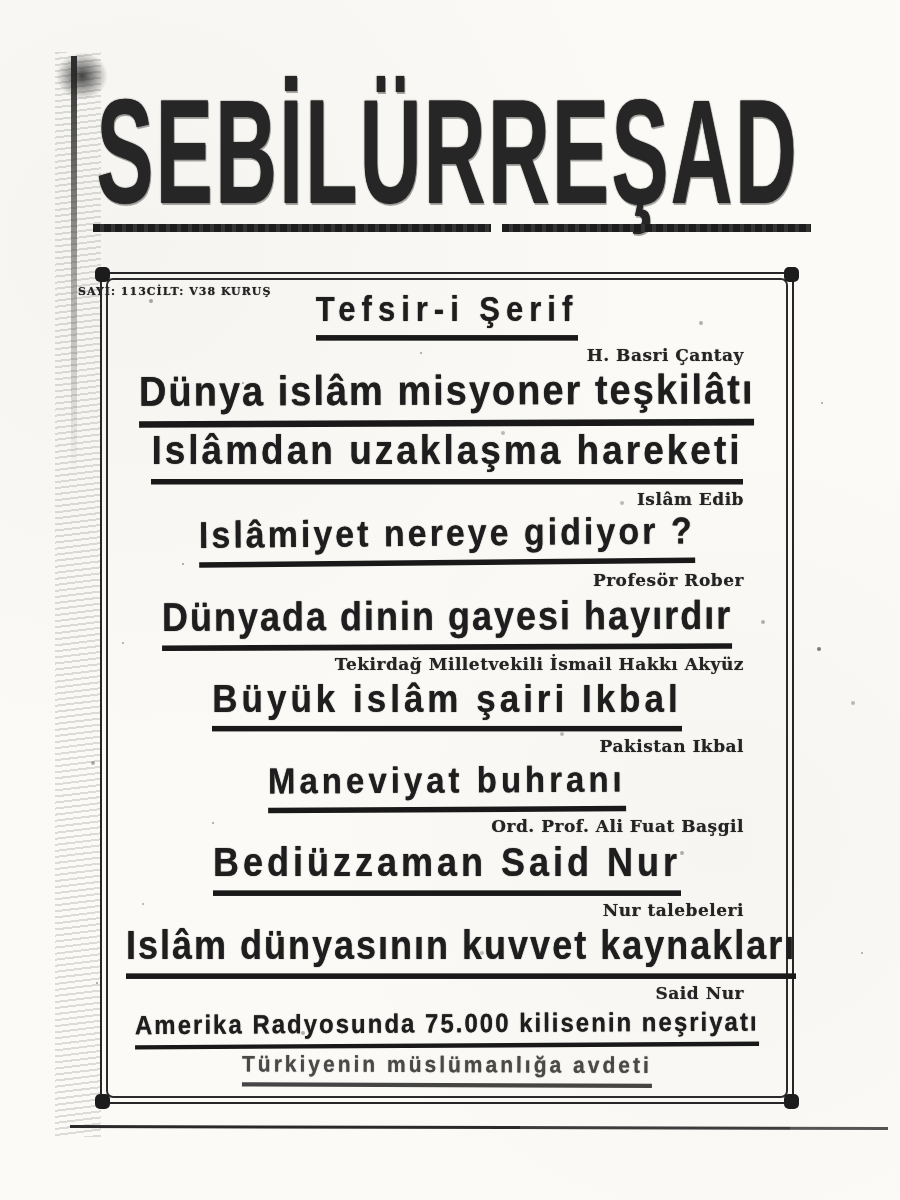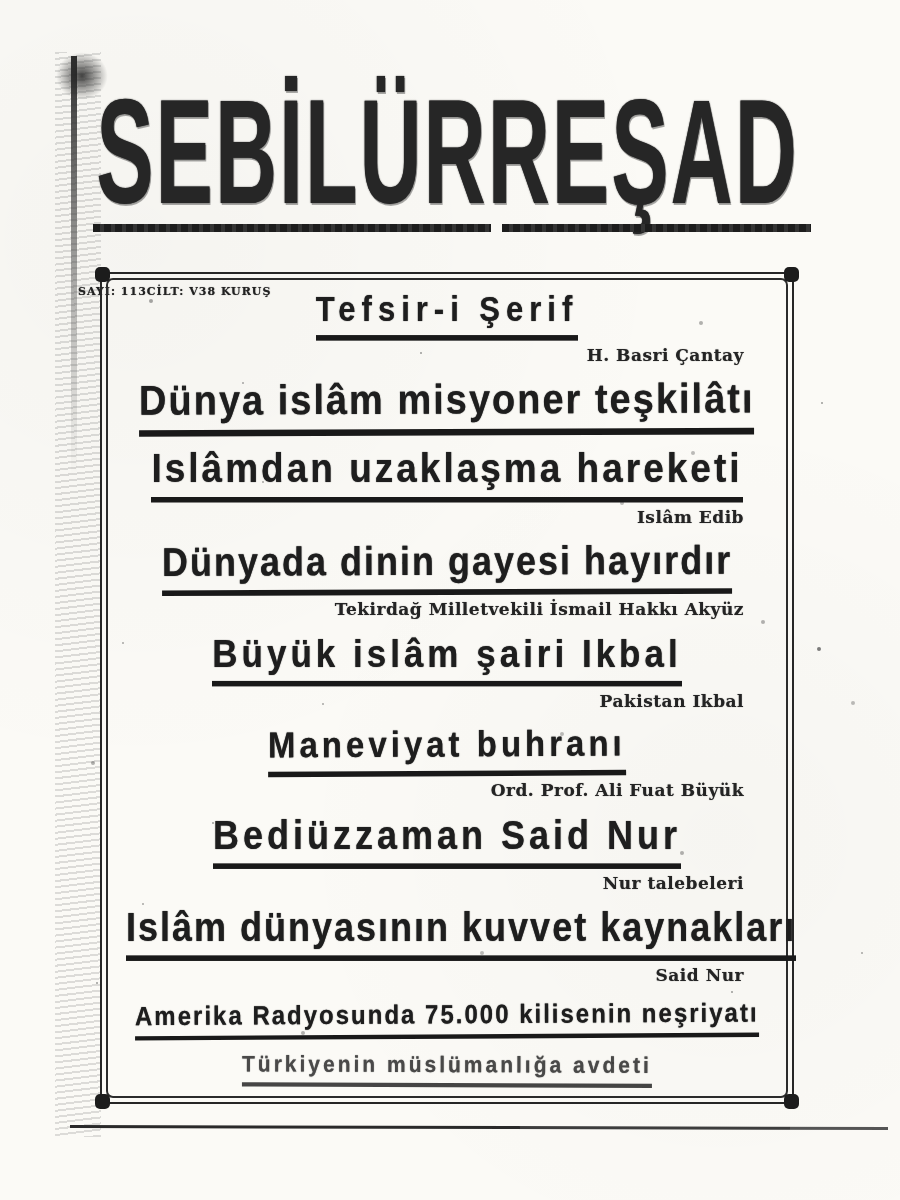--- a/index.html
+++ b/index.html
@@ -173,34 +173,38 @@
 
       <div class="row r1">
         <span class="t">Dünya islâm misyoner teşkilâtı</span>
       </div>
 
       <div class="row r2">
         <span class="t">Islâmdan uzaklaşma hareketi</span>
         <div class="author">Islâm Edib</div>
       </div>
 
+      <div class="row r3">
+        <span class="t">Islâmiyet nereye gidiyor ?</span>
+        <div class="author">Profesör Rober</div>
+      </div>
 
       <div class="row r4">
         <span class="t">Dünyada dinin gayesi hayırdır</span>
         <div class="author">Tekirdağ Milletvekili İsmail Hakkı Akyüz</div>
       </div>
 
       <div class="row r5">
         <span class="t">Büyük islâm şairi Ikbal</span>
         <div class="author">Pakistan Ikbal</div>
       </div>
 
       <div class="row r6">
         <span class="t">Maneviyat buhranı</span>
-        <div class="author">Ord. Prof. Ali Fuat Büyük</div>
+        <div class="author">Ord. Prof. Ali Fuat Başgil</div>
       </div>
 
       <div class="row r7">
         <span class="t">Bediüzzaman Said Nur</span>
         <div class="author">Nur talebeleri</div>
       </div>
 
       <div class="row r8">
         <span class="t">Islâm dünyasının kuvvet kaynakları</span>
         <div class="author">Said Nur</div>

